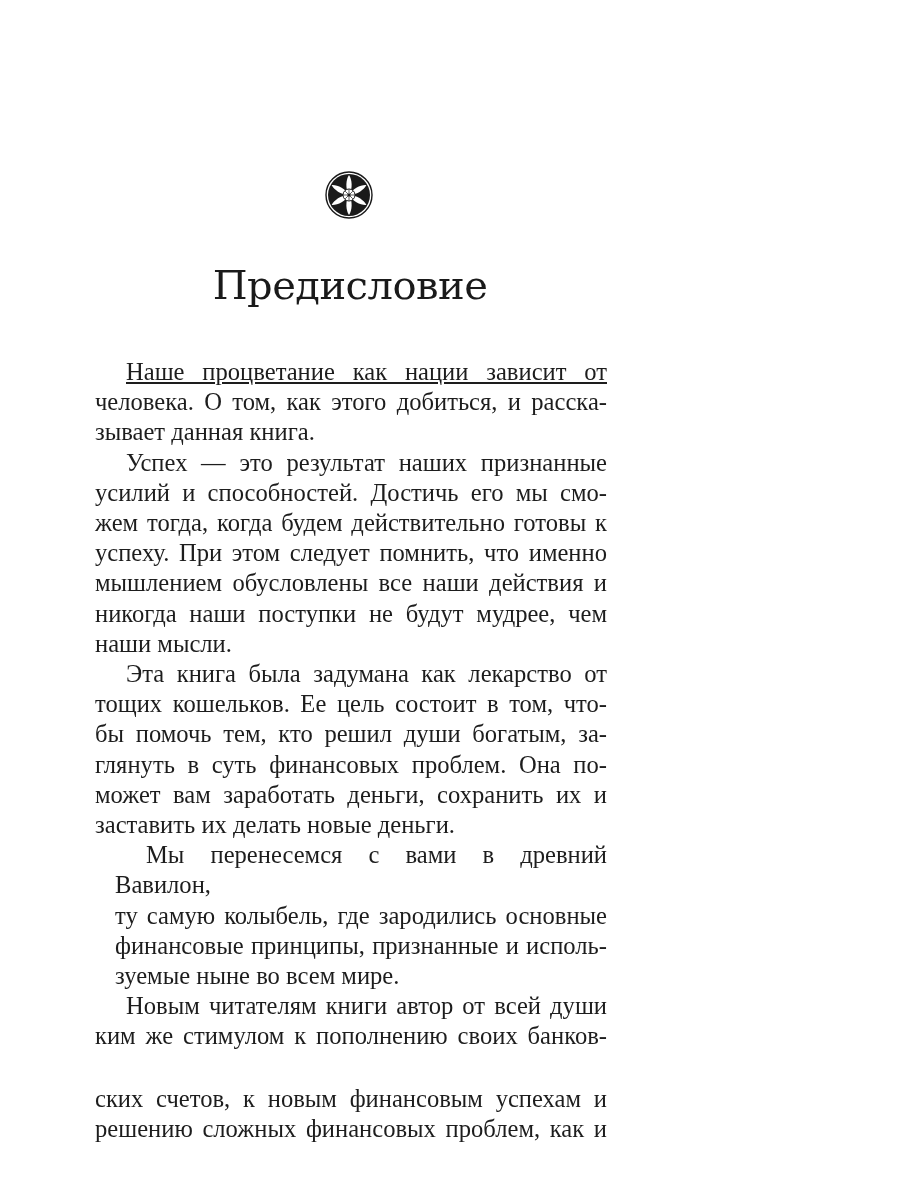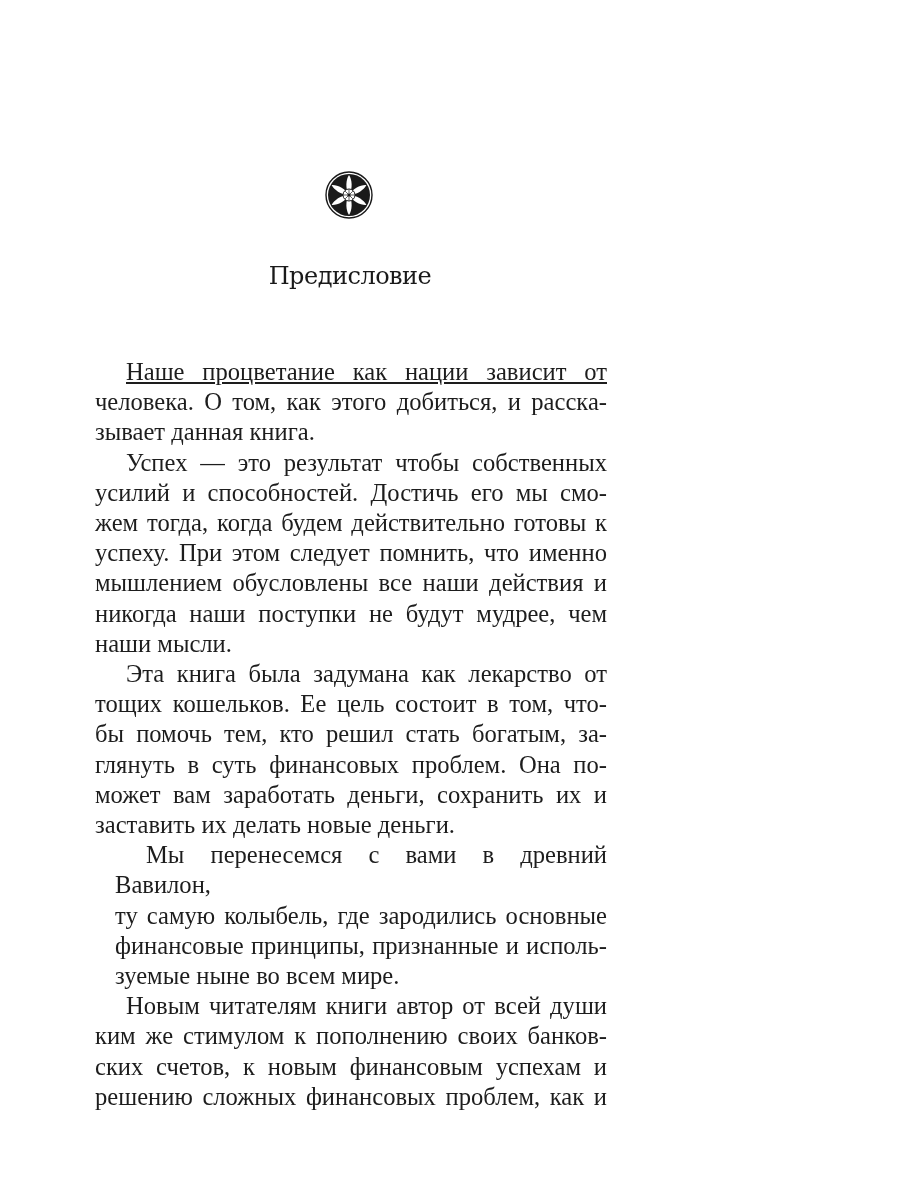--- a/index.html
+++ b/index.html
@@ -27,21 +27,21 @@
       width: 48px;
       height: 48px;
     }
     .chapter-title {
       position: absolute;
       left: 0;
       width: 700px;
       top: 262px;
       text-align: center;
       font-family: "DejaVu Serif", serif;
-      font-size: 24px;
+      font-size: 40px;
       font-weight: normal;
       letter-spacing: -0.5px;
       color: #1a1a1a;
       margin: 0;
     }
     .body-text {
       position: absolute;
       left: 95px;
       top: 357px;
       width: 512px;
@@ -89,43 +89,43 @@
 
   <h1 class="chapter-title">Предисловие</h1>
 
   <div class="body-text">
     <p style="text-indent: 0px;">
         <span style="display: block; text-align: justify; text-align-last: justify; text-indent: 31px; text-decoration: underline;">Наше процветание как нации зависит от</span>
         <span style="display: block; text-align: justify; text-align-last: justify; text-indent: 0px;">человека. О том, как этого добиться, и расска-</span>
         <span style="display: block; text-align: center; text-align-last: left; text-indent: 0px;">зывает данная книга.</span>
       </p>
     <p style="text-indent: 0px;">
-        <span style="display: block; text-align: justify; text-align-last: justify; text-indent: 31px;">Успех — это результат чтобы собственных</span>
+        <span style="display: block; text-align: justify; text-align-last: justify; text-indent: 31px;">Успех — это результат наших признанные</span>
         <span style="display: block; text-align: justify; text-align-last: justify; text-indent: 0px;">усилий и способностей. Достичь его мы смо-</span>
         <span style="display: block; text-align: justify; text-align-last: justify; text-indent: 0px;">жем тогда, когда будем действительно готовы к</span>
         <span style="display: block; text-align: justify; text-align-last: justify; text-indent: 0px;">успеху. При этом следует помнить, что именно</span>
         <span style="display: block; text-align: justify; text-align-last: justify; text-indent: 0px;">мышлением обусловлены все наши действия и</span>
         <span style="display: block; text-align: justify; text-align-last: justify; text-indent: 0px;">никогда наши поступки не будут мудрее, чем</span>
         <span style="display: block; text-align: center; text-align-last: left; text-indent: 0px;">наши мысли.</span>
       </p>
     <p style="text-indent: 0px;">
         <span style="display: block; text-align: justify; text-align-last: justify; text-indent: 31px;">Эта книга была задумана как лекарство от</span>
         <span style="display: block; text-align: justify; text-align-last: justify; text-indent: 0px;">тощих кошельков. Ее цель состоит в том, что-</span>
-        <span style="display: block; text-align: justify; text-align-last: justify; text-indent: 0px;">бы помочь тем, кто решил стать богатым, за-</span>
+        <span style="display: block; text-align: justify; text-align-last: justify; text-indent: 0px;">бы помочь тем, кто решил души богатым, за-</span>
         <span style="display: block; text-align: justify; text-align-last: justify; text-indent: 0px;">глянуть в суть финансовых проблем. Она по-</span>
         <span style="display: block; text-align: justify; text-align-last: justify; text-indent: 0px;">может вам заработать деньги, сохранить их и</span>
         <span style="display: block; text-align: left; text-align-last: left; text-indent: 0px;">заставить их делать новые деньги.</span>
       </p>
     <p style="text-indent: 0px; margin-left: 20px;">
         <span style="display: block; text-align: justify; text-align-last: justify; text-indent: 31px;">Мы перенесемся с вами в древний Вавилон,</span>
         <span style="display: block; text-align: justify; text-align-last: justify; text-indent: 0px;">ту самую колыбель, где зародились основные</span>
         <span style="display: block; text-align: justify; text-align-last: justify; text-indent: 0px;">финансовые принципы, признанные и исполь-</span>
         <span style="display: block; text-align: left; text-align-last: left; text-indent: 0px;">зуемые ныне во всем мире.</span>
       </p>
     <p class="cont-last" style="text-indent: 0px;">
         <span style="display: block; text-align: justify; text-align-last: justify; text-indent: 31px;">Новым читателям книги автор от всей души</span>
         <span style="display: block; text-align: justify; text-align-last: justify; text-indent: 0px;">ким же стимулом к пополнению своих банков-</span>
-        <span style="display: block; text-align: justify; text-align-last: justify; text-indent: 0px;">ских счетов, к новым финансовым успехам и</span>
+        <span style="display: block; text-align: justify; text-align-last: justify; text-indent: 0px; margin-top: 32px;">ских счетов, к новым финансовым успехам и</span>
         <span style="display: block; text-align: justify; text-align-last: justify; text-indent: 0px;">решению сложных финансовых проблем, как и</span>
       </p>
   </div>
 
 </div>
 
 </body></html>

